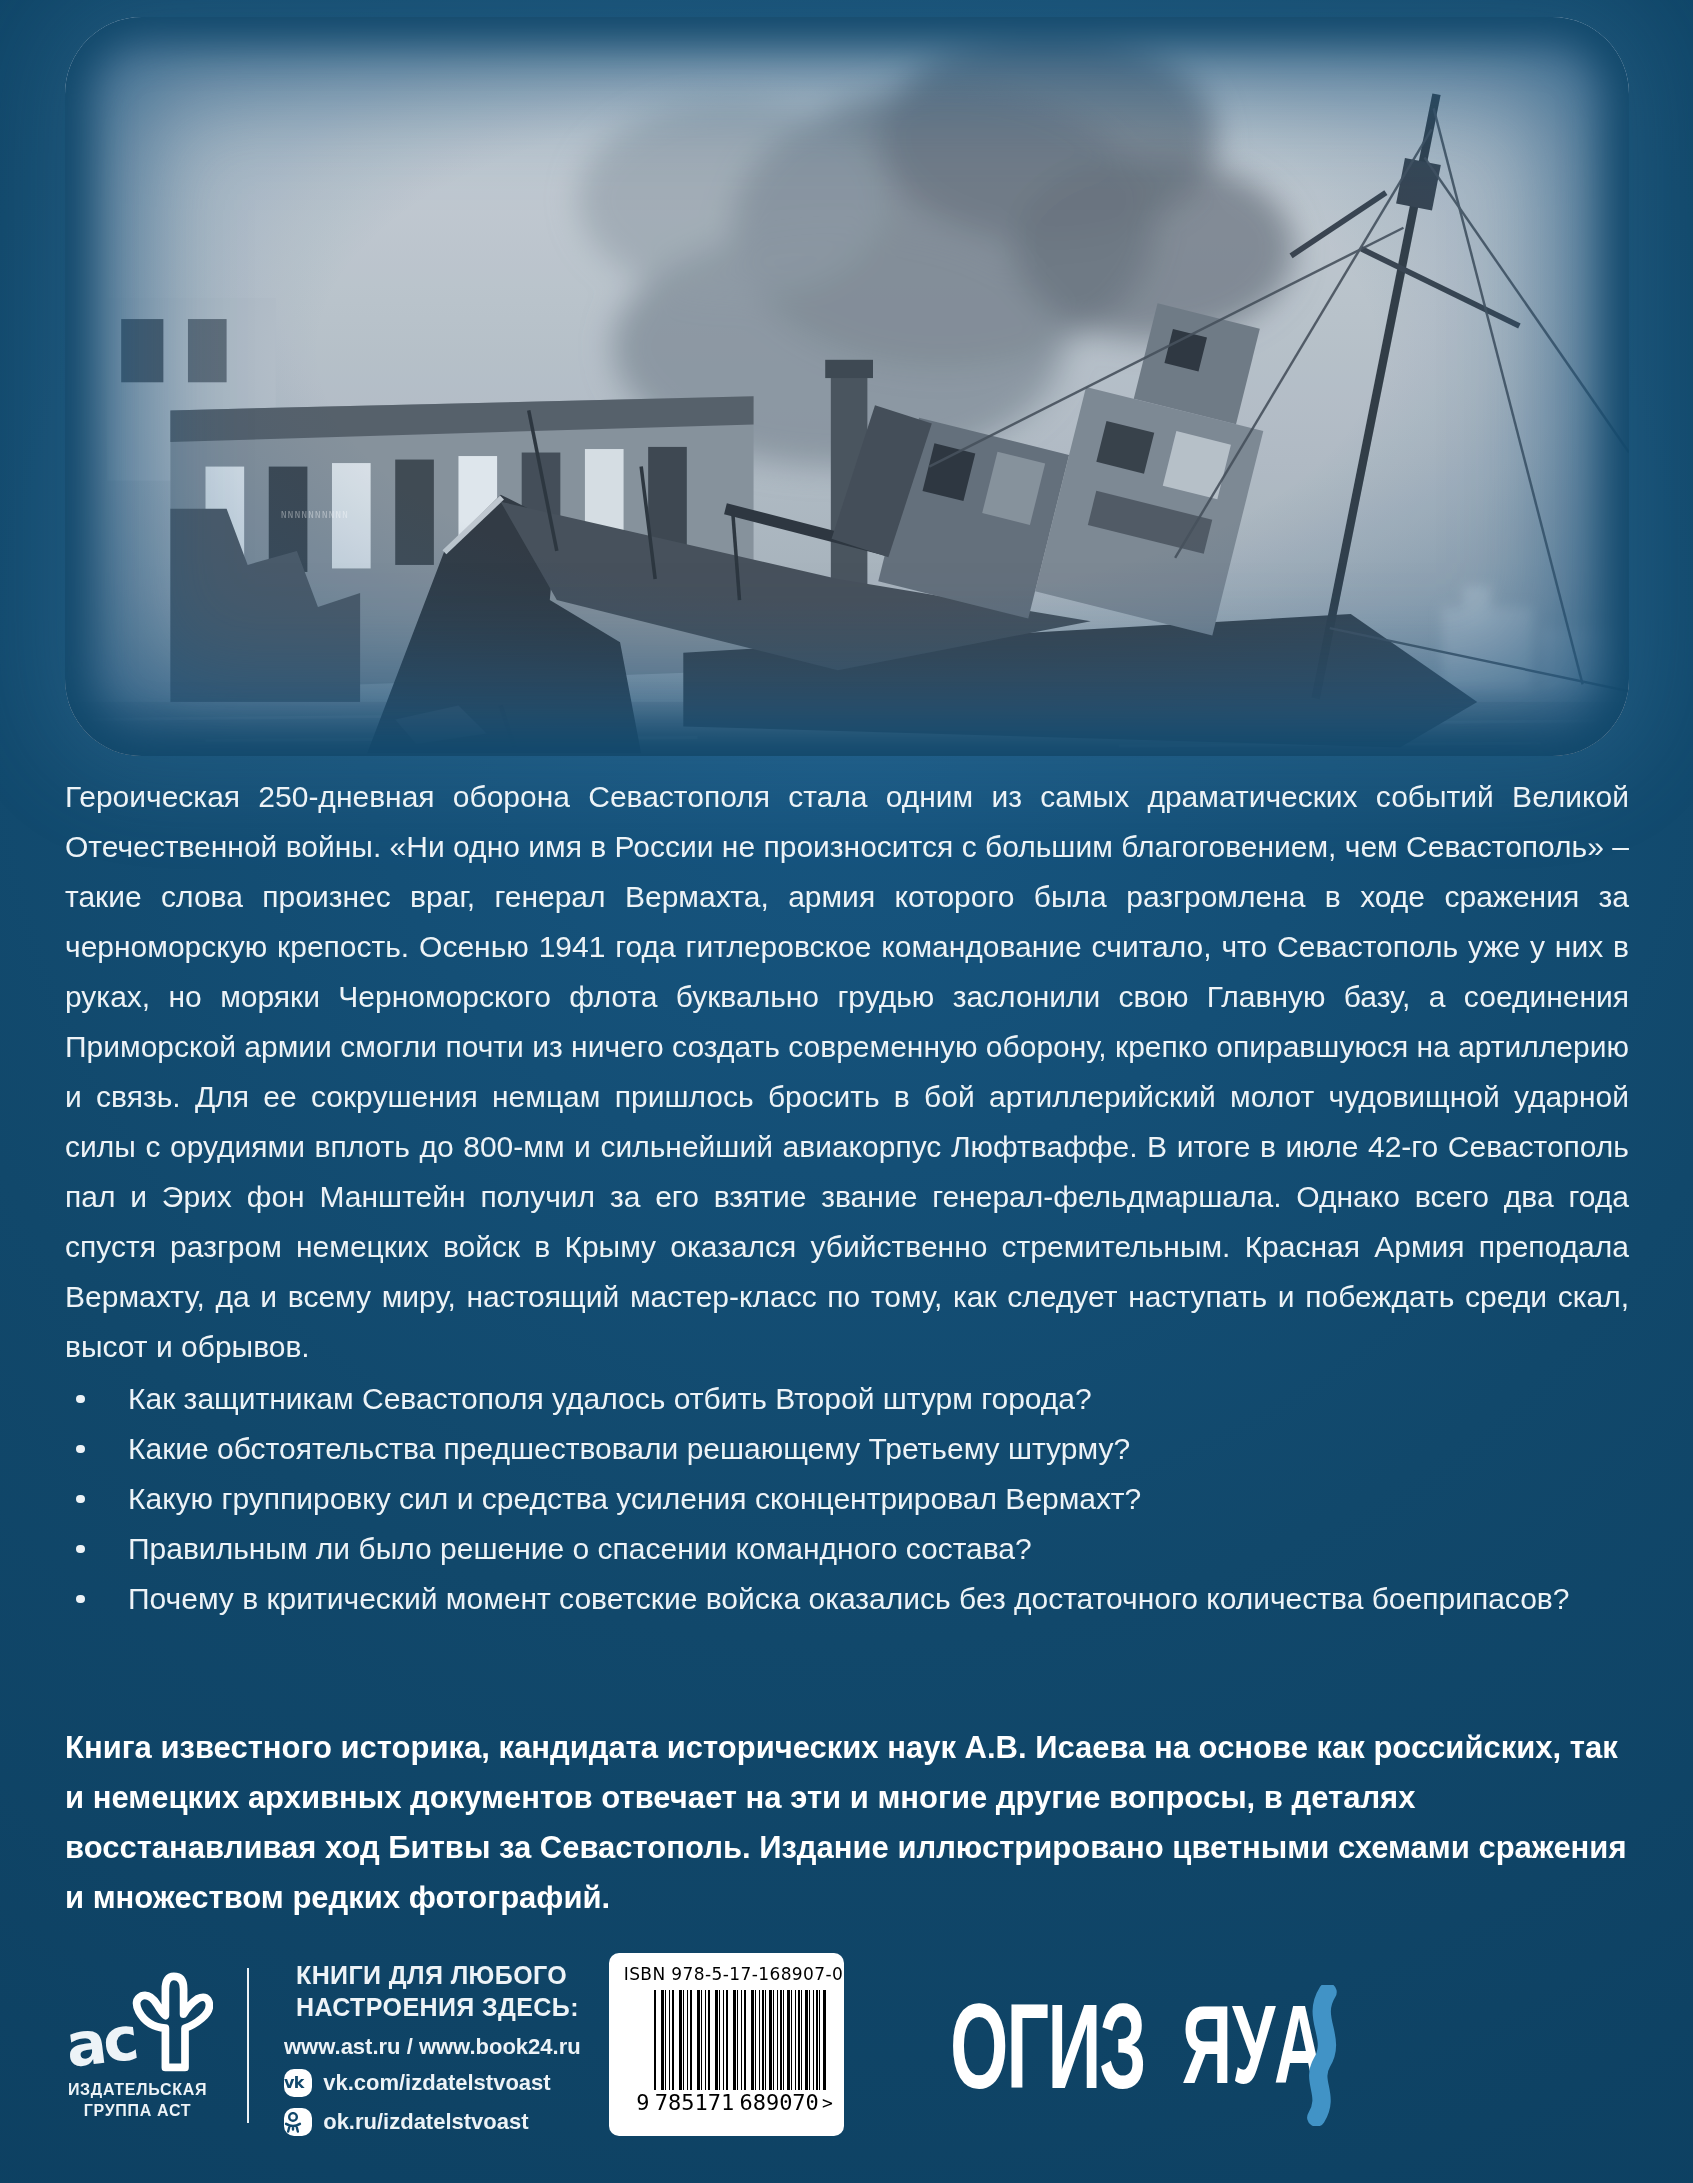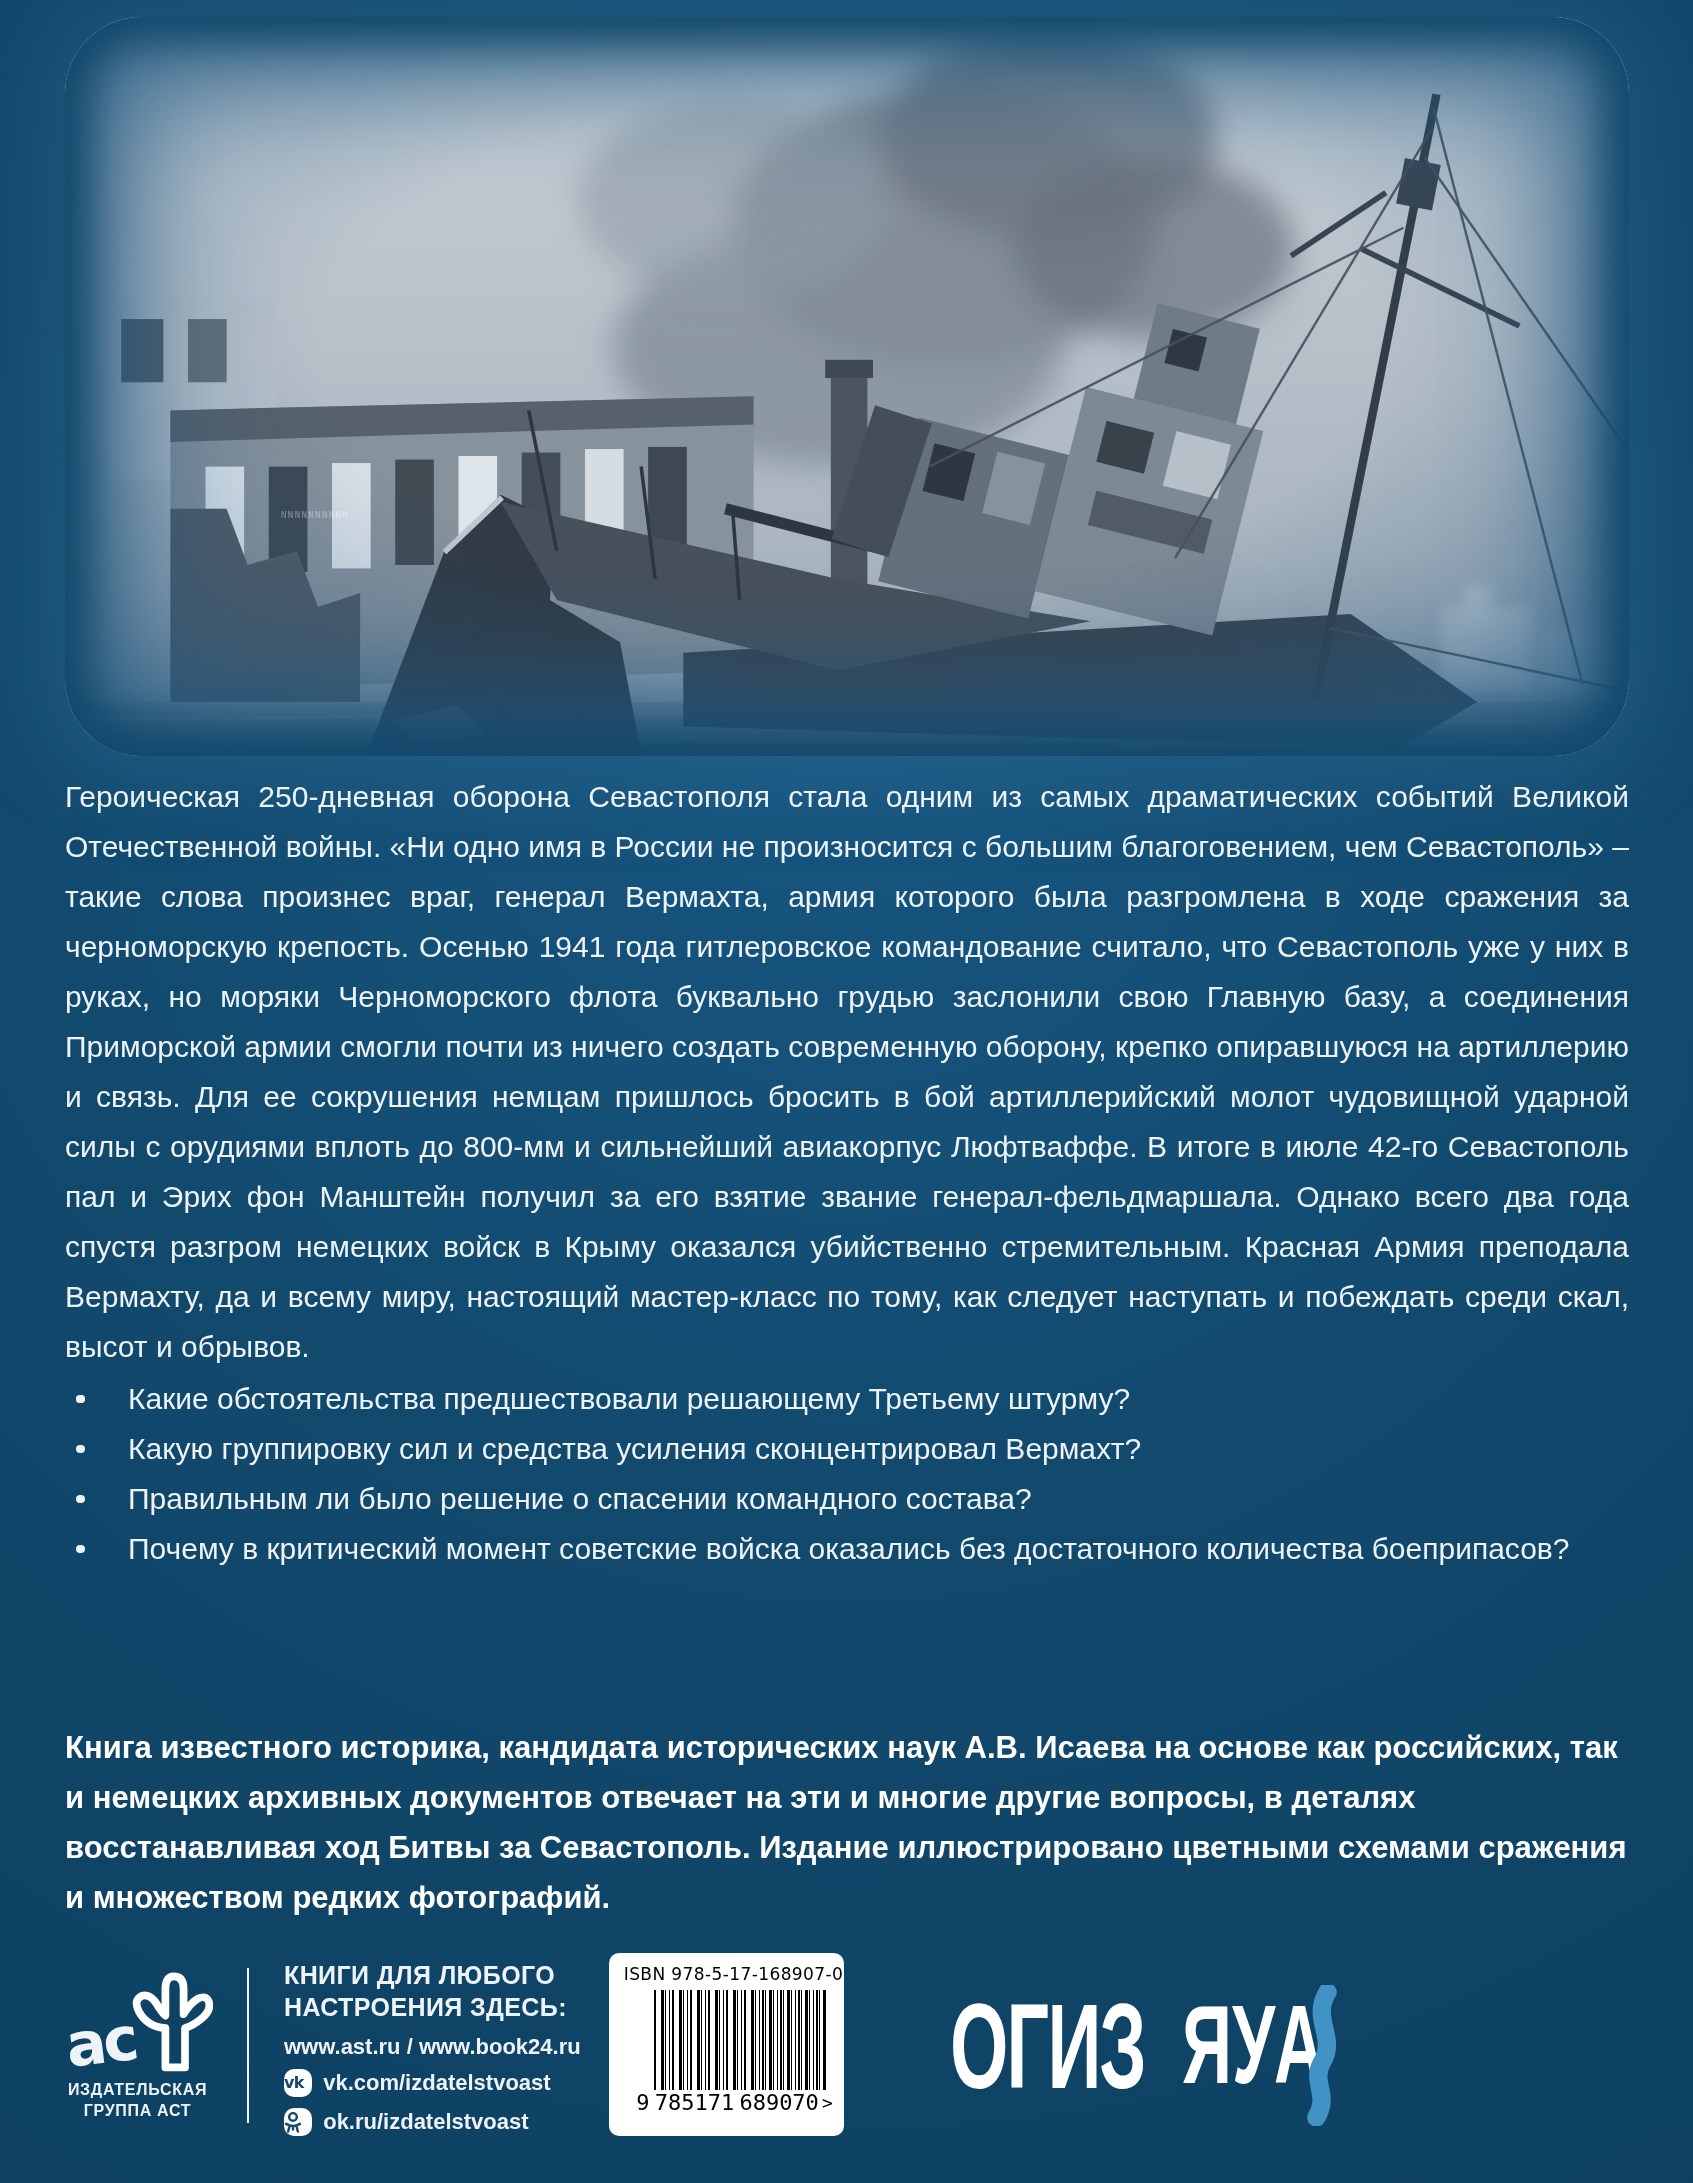--- a/index.html
+++ b/index.html
@@ -54,21 +54,21 @@
   .ast-logo-row{position:relative;height:118px;}
   .ast-letters{
     position:absolute;left:12.6px;bottom:1.4px;
     font-family:"DejaVu Sans",sans-serif;font-weight:bold;
     font-size:60px;line-height:1;transform:rotate(-7deg);letter-spacing:-3.5px;
   }
   .ast-cactus{position:absolute;left:76px;bottom:0px;}
   .ast-label{font-size:16px;font-weight:bold;line-height:21px;letter-spacing:0.7px;margin-top:5.6px;}
   .footer-divider{position:absolute;left:247px;top:1968px;width:2.1px;height:155px;background:#EDF3F7;}
   .promo{position:absolute;left:284px;top:1959px;width:330px;}
-  .promo-heading{font-size:25px;font-weight:bold;line-height:32px;letter-spacing:0.4px;}
+  .promo-heading{font-size:25px;font-weight:bold;line-height:32px;letter-spacing:0.4px;margin-left:12px;}
   .promo-sites{font-size:22px;font-weight:bold;margin-top:11.2px;}
   .social-row{display:flex;align-items:center;margin-top:7.7px;height:31px;}
   .social-icon{
     width:28px;height:28px;border-radius:10px;background:#FFFFFF;flex:0 0 28px;
     display:flex;align-items:center;margin-right:11.2px;
   }
   .vk-glyph{
     color:#11486B;font-weight:bold;font-size:16px;line-height:1;
     font-family:"DejaVu Sans",sans-serif;letter-spacing:-0.7px;
   }
@@ -237,21 +237,21 @@
       <rect x="0" y="0" width="2226" height="1052" fill="url(#tint)"></rect>
       <rect x="0" y="0" width="2226" height="1052" fill="#2a6a95" opacity="0.08"></rect>
     </svg>
     <div class="photo-watermark">NNNNNNNNNN</div>
     <div class="photo-fade"></div>
   </div>
 
   <div class="description">Героическая 250-дневная оборона Севастополя стала одним из самых драматических событий Великой Отечественной войны. «Ни одно имя в России не произносится с большим благоговением, чем Севастополь» – такие слова произнес враг, генерал Вермахта, армия которого была разгромлена в ходе сражения за черноморскую крепость. Осенью 1941 года гитлеровское командование считало, что Севастополь уже у них в руках, но моряки Черноморского флота буквально грудью заслонили свою Главную базу, а соединения Приморской армии смогли почти из ничего создать современную оборону, крепко опиравшуюся на артиллерию и связь. Для ее сокрушения немцам пришлось бросить в бой артиллерийский молот чудовищной ударной силы с орудиями вплоть до 800-мм и сильнейший авиакорпус Люфтваффе. В итоге в июле 42-го Севастополь пал и Эрих фон Манштейн получил за его взятие звание генерал-фельдмаршала. Однако всего два года спустя разгром немецких войск в Крыму оказался убийственно стремительным. Красная Армия преподала Вермахту, да и всему миру, настоящий мастер-класс по тому, как следует наступать и побеждать среди скал, высот и обрывов.</div>
 
   <ul class="questions">
-    <li><span class="q-dot"></span></li>
+    <li><span class="q-dot"></span><span>Как защитникам Севастополя удалось отбить Второй штурм города?</span></li>
     <li><span class="q-dot"></span><span>Какие обстоятельства предшествовали решающему Третьему штурму?</span></li>
     <li><span class="q-dot"></span><span>Какую группировку сил и средства усиления сконцентрировал Вермахт?</span></li>
     <li><span class="q-dot"></span><span>Правильным ли было решение о спасении командного состава?</span></li>
     <li><span class="q-dot"></span><span>Почему в критический момент советские войска оказались без достаточного количества боеприпасов?</span></li>
   </ul>
 
   <div class="annotation">Книга известного историка, кандидата исторических наук А.В. Исаева на основе как российских, так и немецких архивных документов отвечает на эти и многие другие вопросы, в деталях восстанавливая ход Битвы за Севастополь. Издание иллюстрировано цветными схемами сражения и множеством редких фотографий.</div>
 
   <div class="ast-block">
     <div class="ast-logo-row">

